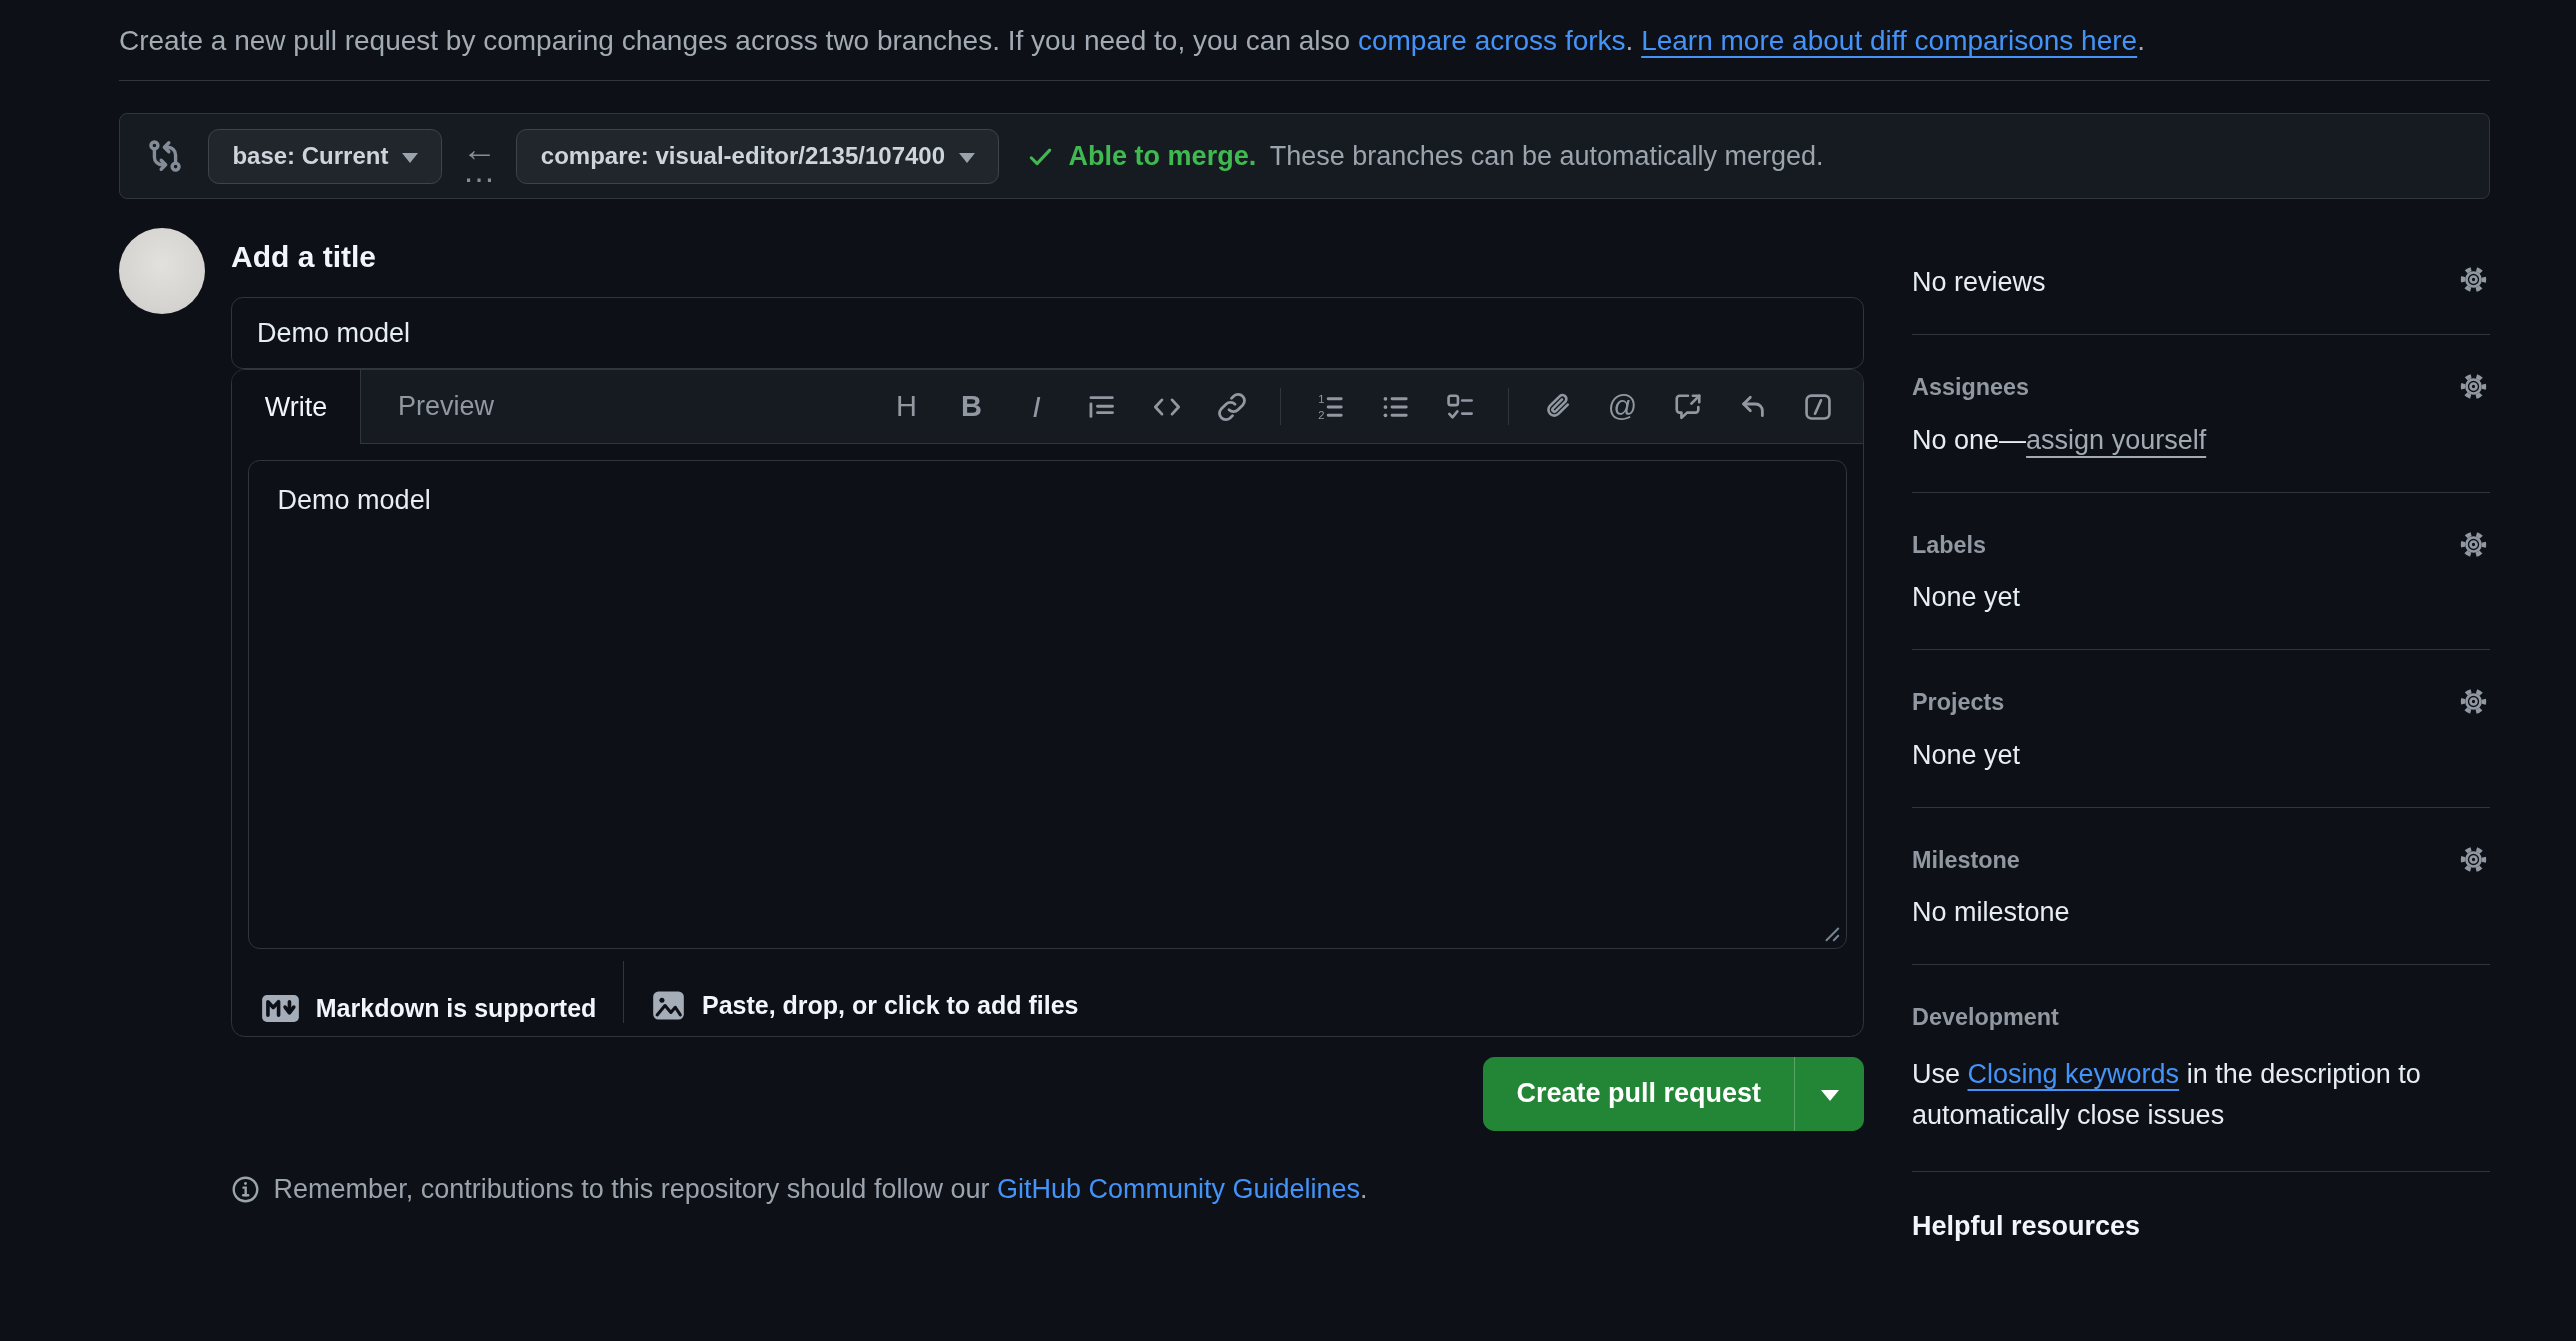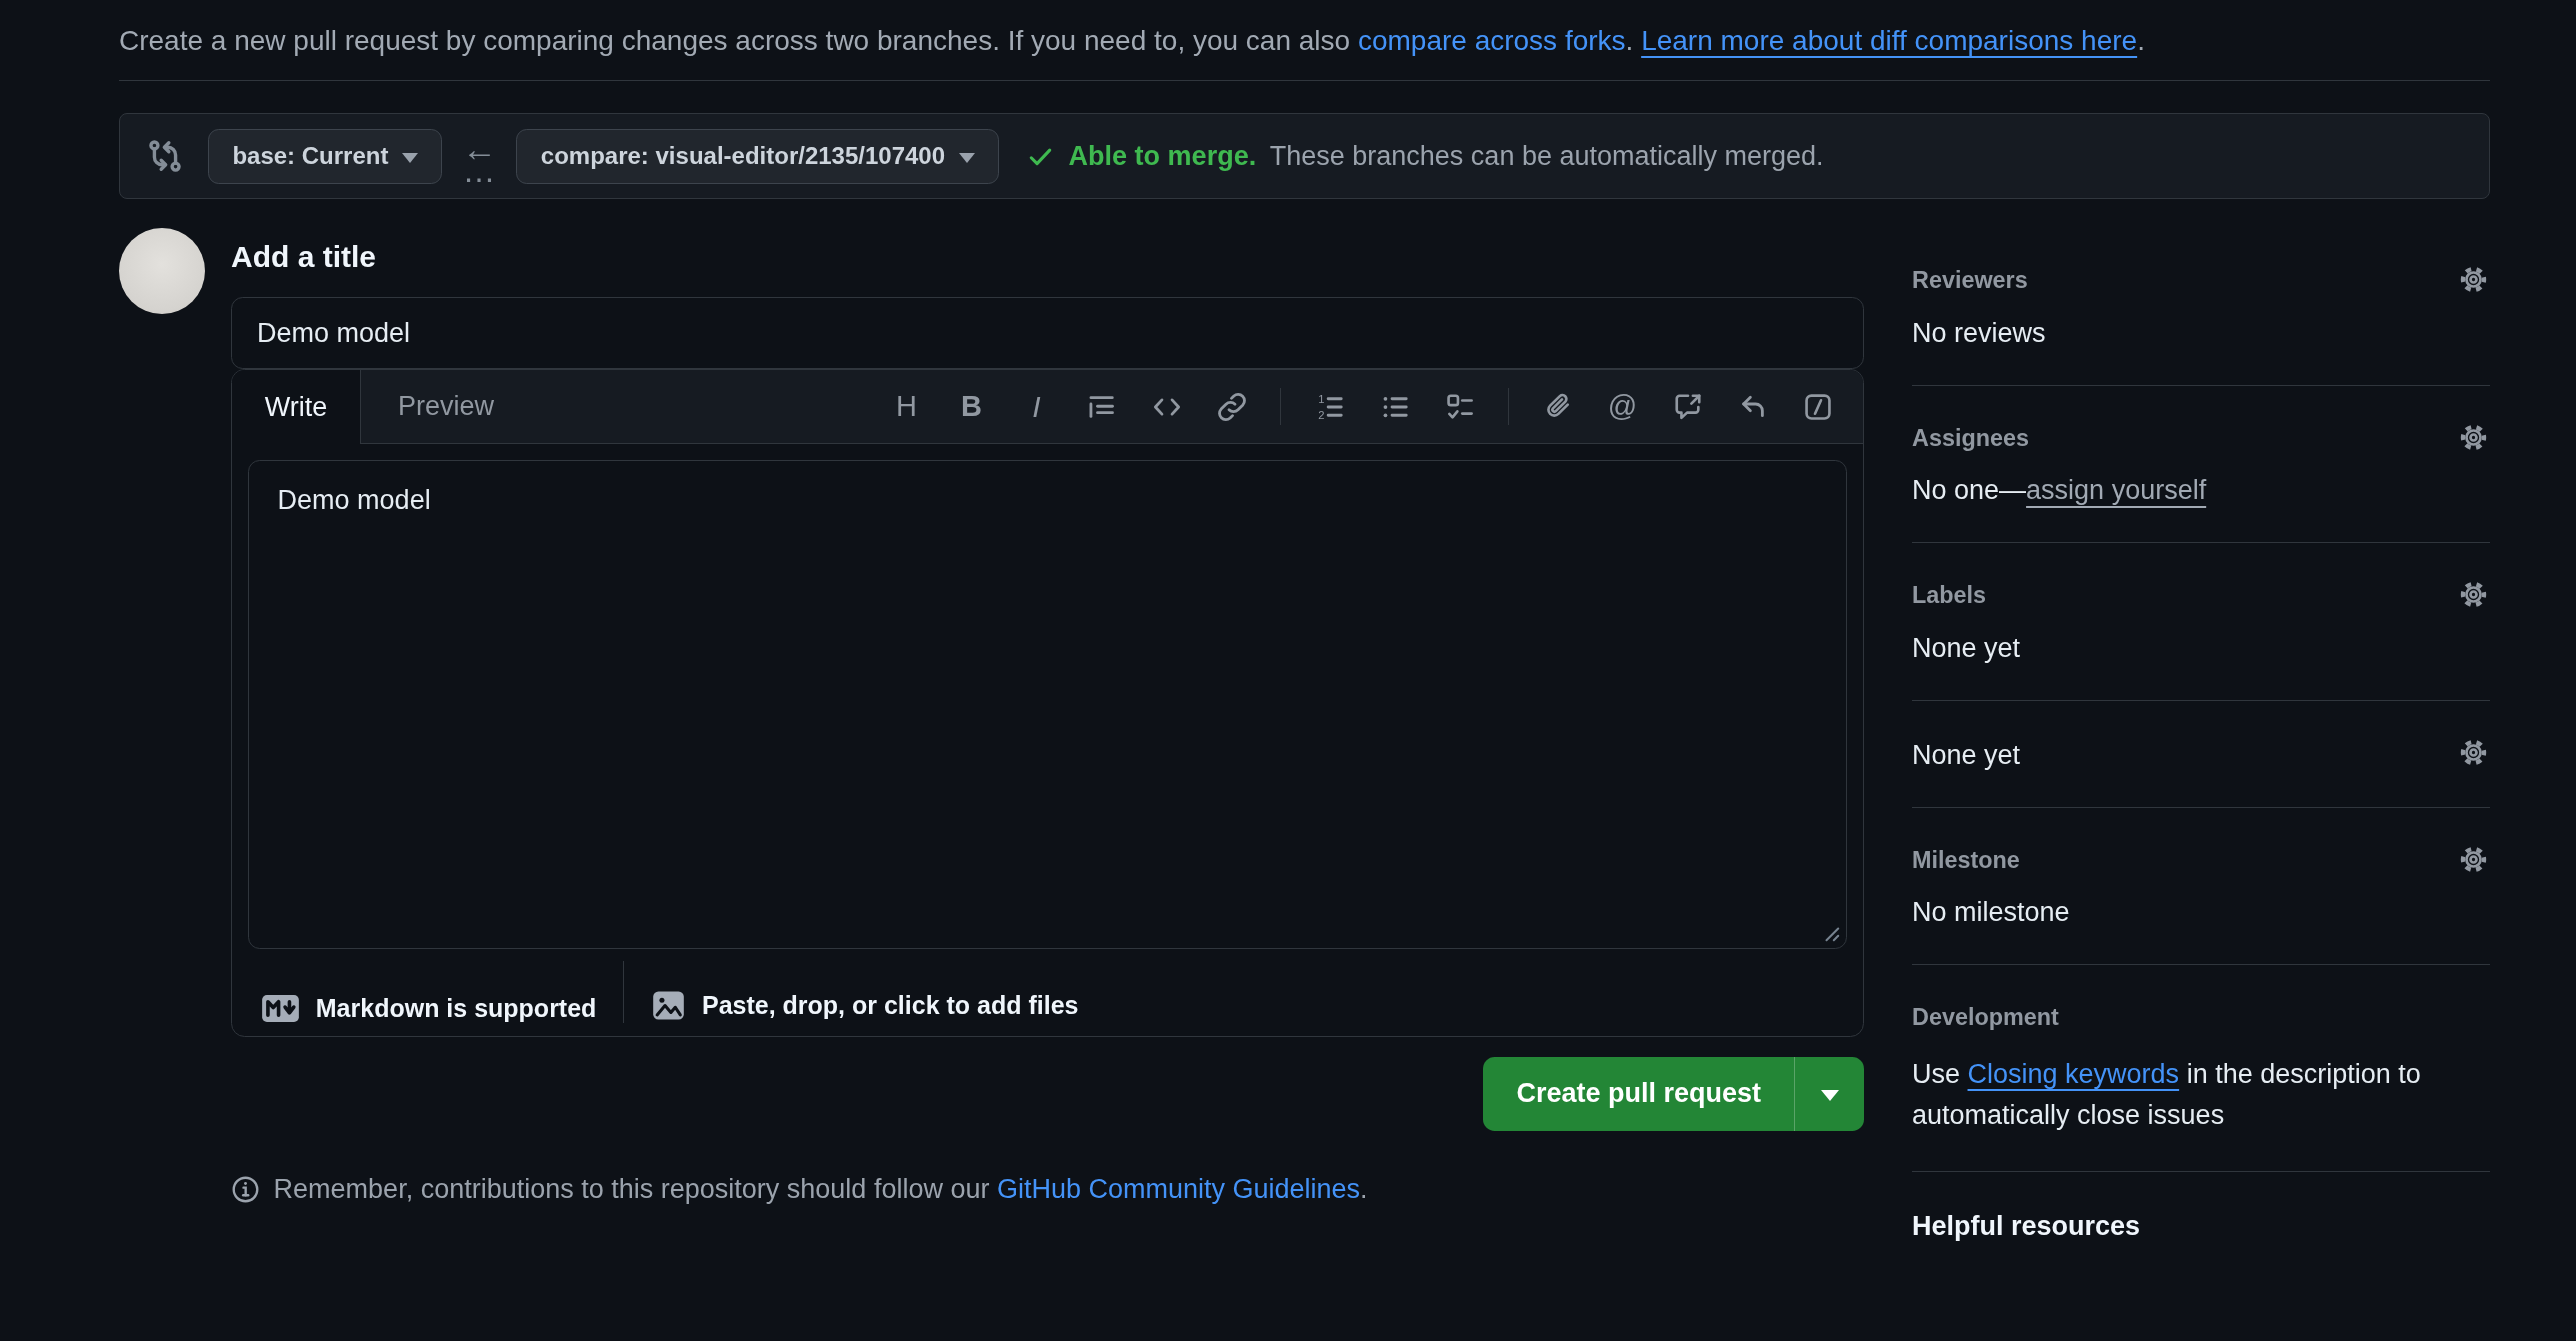--- a/index.html
+++ b/index.html
@@ -282,21 +282,20 @@
             <path d="M6.7 11.2h2.8"></path>
             <circle cx="8" cy="4.7" r="0.8" fill="currentColor" stroke="none"></circle>
         </svg>
         <span><span>Remember, contributions to this repository should follow our </span><a>GitHub Community Guidelines</a><span>.</span></span>
       </p>
     </div>
 
     <aside class="sidebar">
 
       <div class="sb-section">
-        <h3 class="sb-title">Reviewers</h3>
         <button class="gear-btn">
           <svg viewBox="0 0 16 16" fill="none" stroke="currentColor">
               <circle cx="8" cy="8" r="5.1" stroke-width="2.1" stroke-dasharray="2.67 2.67" stroke-dashoffset="1.33"></circle>
               <circle cx="8" cy="8" r="3.4" stroke-width="1.3"></circle>
               <circle cx="8" cy="8" r="1.45" stroke-width="1.3"></circle>
             </svg>
         </button>
         <p class="sb-body">No reviews</p>
       </div>
 
@@ -318,20 +317,21 @@
           <svg viewBox="0 0 16 16" fill="none" stroke="currentColor">
               <circle cx="8" cy="8" r="5.1" stroke-width="2.1" stroke-dasharray="2.67 2.67" stroke-dashoffset="1.33"></circle>
               <circle cx="8" cy="8" r="3.4" stroke-width="1.3"></circle>
               <circle cx="8" cy="8" r="1.45" stroke-width="1.3"></circle>
             </svg>
         </button>
         <p class="sb-body">None yet</p>
       </div>
 
       <div class="sb-section">
+        <h3 class="sb-title">Projects</h3>
         <button class="gear-btn">
           <svg viewBox="0 0 16 16" fill="none" stroke="currentColor">
               <circle cx="8" cy="8" r="5.1" stroke-width="2.1" stroke-dasharray="2.67 2.67" stroke-dashoffset="1.33"></circle>
               <circle cx="8" cy="8" r="3.4" stroke-width="1.3"></circle>
               <circle cx="8" cy="8" r="1.45" stroke-width="1.3"></circle>
             </svg>
         </button>
         <p class="sb-body">None yet</p>
       </div>
 

